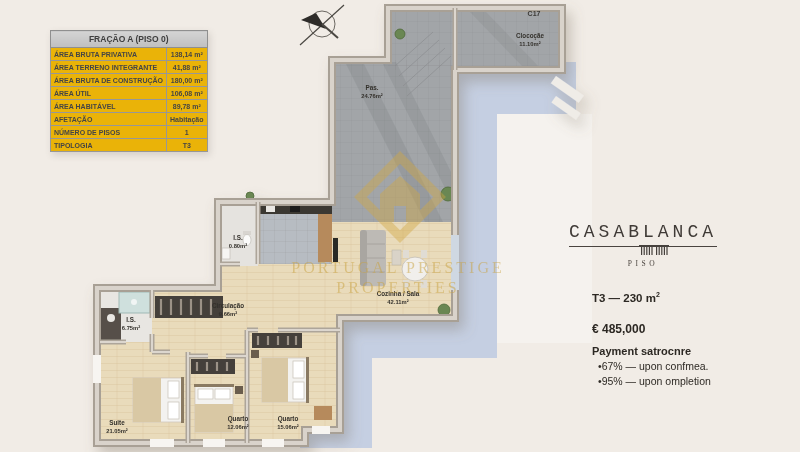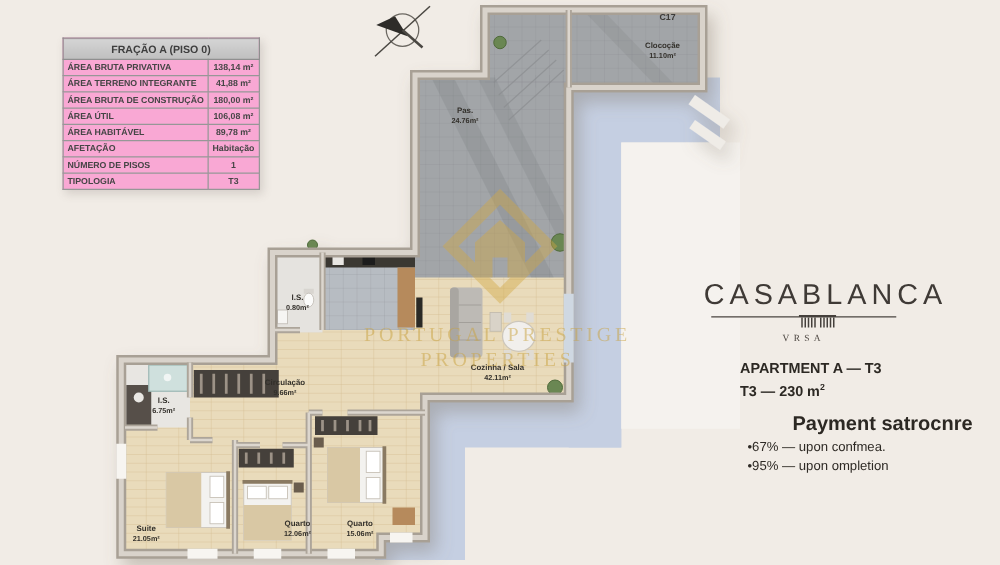--- a/index.html
+++ b/index.html
@@ -2,48 +2,48 @@
 <html><head>
 <meta charset="utf-8">
 <style>
   html,body{margin:0;padding:0;}
   body{width:800px;height:452px;overflow:hidden;background:#f1ece6;
        font-family:"Liberation Sans",sans-serif;position:relative;}
   .stage{position:absolute;inset:0;width:800px;height:452px;}
 
   
   .info-table{position:absolute;left:50px;top:30px;width:154px;border-collapse:collapse;
-              box-shadow:2px 3px 7px rgba(90,80,70,.18);background:#f9a8d4;}
+              box-shadow:2px 3px 7px rgba(90,80,70,.18);background:#eab308;}
   .info-table th{background:linear-gradient(#d4d4d4,#bfbfbf);color:#3e3e3e;font-size:8.5px;
                  font-weight:bold;text-align:center;padding:3px 2px;border:1px solid #8f8f8f;}
   .info-table td{border:1px solid #979797;color:#454545;font-size:7px;font-weight:bold;
                  padding:2.5px 3px;white-space:nowrap;}
   .info-table td.val{text-align:center;font-weight:bold;width:40px;}
 
   
   svg{position:absolute;left:0;top:0;}
   .rl{font:bold 6.3px "Liberation Sans",sans-serif;fill:#33302b;text-anchor:middle;}
   .ra{font:bold 5.8px "Liberation Sans",sans-serif;fill:#33302b;text-anchor:middle;}
   .unit-code{font:bold 7px "Liberation Sans",sans-serif;fill:#3c3a37;text-anchor:middle;}
   .wm-text{font-family:"Liberation Serif",serif;fill:#c9a23f;text-anchor:middle;letter-spacing:3px;}
 
   
   .brand{position:absolute;left:563px;top:222px;width:160px;text-align:center;color:#3f3a36;}
-  .brand-name{font-family:Liberation Sans, sans-serif;font-size:23px;letter-spacing:4px;
+  .brand-name{font-family:Liberation Mono, monospace;font-size:18px;letter-spacing:4px;
               color:#3f3a36;white-space:nowrap;}
   .brand-rule{margin:4px 6px 0 6px;border-top:1.2px solid #4a4440;position:relative;height:12px;}
   .brand-glyph{position:absolute;left:50%;top:-2px;transform:translateX(-50%);
                background:#f1ece6;padding:0 4px;line-height:0;}
   .brand-sub{font-family:"Liberation Serif",serif;font-size:7.5px;letter-spacing:3.5px;color:#4a443f;}
 
   .listing{position:absolute;left:592px;top:287px;width:200px;color:#2c2823;}
   .l-title{font-size:11.5px;font-weight:bold;line-height:16px;}
   .l-title sup{font-size:7px;}
   .l-price{font-size:12px;font-weight:bold;margin-top:16px;}
-  .l-pay-title{font-size:16px;font-weight:bold;margin-top:9px;margin-left:42px;}
+  .l-pay-title{font-size:11px;font-weight:bold;margin-top:9px;}
   .l-pay{list-style:none;margin:2px 0 0 6px;padding:0;font-size:10.5px;line-height:15px;color:#2e2a25;}
 </style>
 </head>
 <body>
 
 <div class="stage">
 
 <svg width="800" height="452" viewBox="0 0 800 452">
   <defs>
     <pattern id="tile" width="11" height="11" patternUnits="userSpaceOnUse">
@@ -274,28 +274,28 @@
           <rect x="12.4" y="2" width="1.2" height="8"></rect>
           <rect x="17" y="2" width="1.2" height="8"></rect>
               <rect x="19.6" y="2" width="1.2" height="8"></rect>
           <rect x="22.2" y="2" width="1.2" height="8"></rect>
               <rect x="24.8" y="2" width="1.2" height="8"></rect>
           <rect x="27.4" y="2" width="1.2" height="8"></rect>
         </g>
       </svg>
     </span>
   </div>
-  <div class="brand-sub">VRSA</div>
+  <div class="brand-sub">PISO</div>
 </div>
 
 <div class="listing">
-  <div class="l-title">APARTMENT A — T3</div>
   <div class="l-title">
     <span>T3 — 230 m</span><sup>2</sup>
   </div>
+  <div class="l-price">€ 485,000</div>
   <div class="l-pay-title">Payment satrocnre</div>
   <ul class="l-pay">
     <li>•67% — upon confmea.</li>
     <li>•95% — upon ompletion</li>
   </ul>
 </div>
 
 </div>
 
 </body></html>

